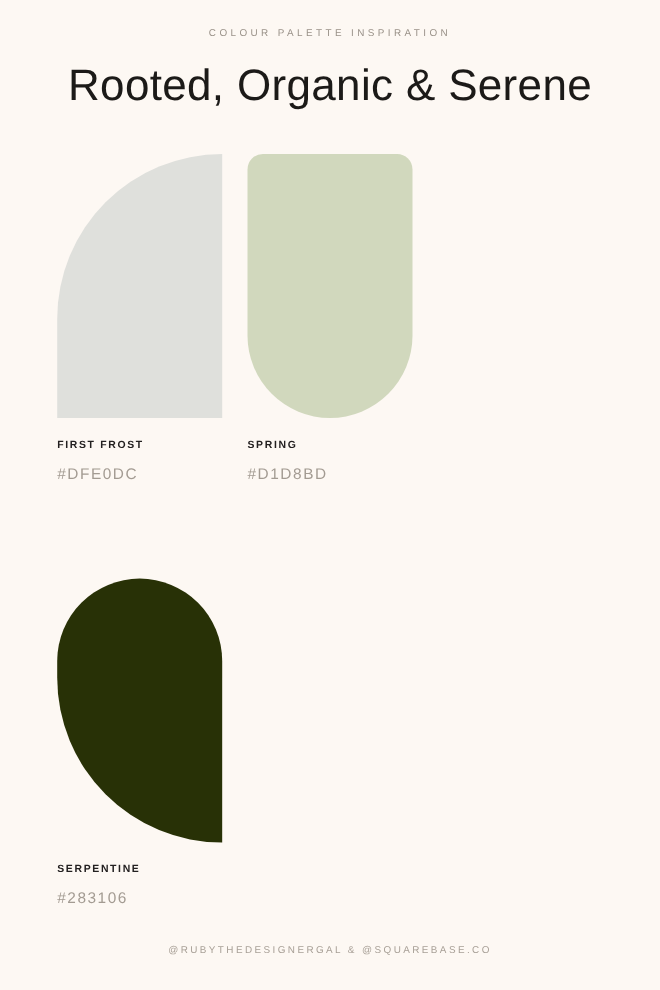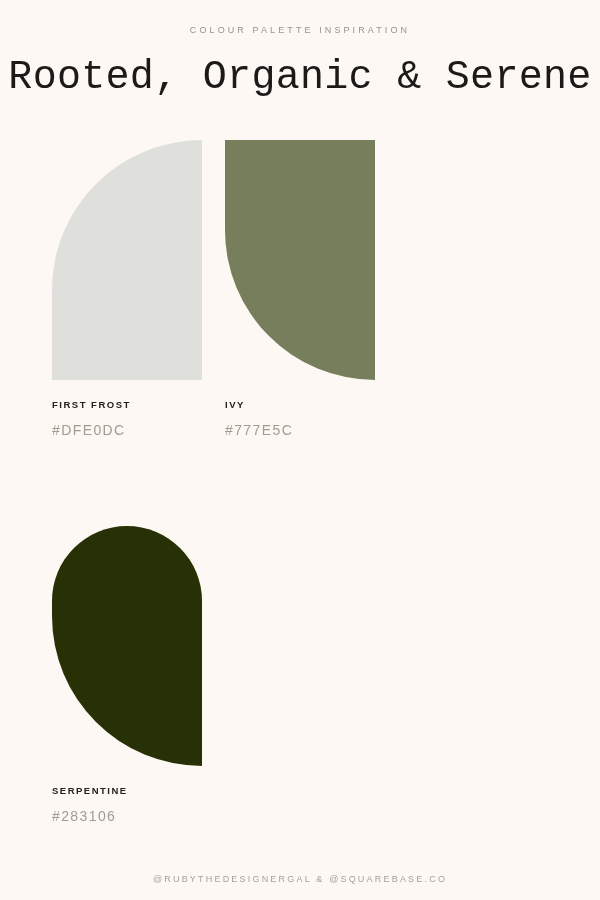--- a/index.html
+++ b/index.html
@@ -33,21 +33,21 @@
     font-family: "Liberation Sans", sans-serif;
     font-size: 9px;
     letter-spacing: 3.1px;
     color: #9a9289;
     font-weight: 400;
     text-transform: uppercase;
   }
 
   .title {
     margin-top: 22px;
-    font-family: Liberation Mono, monospace;
+    font-family: Liberation Sans, sans-serif;
     font-size: 40px;
     font-weight: 400;
     color: #1c1a18;
     letter-spacing: 0.3px;
     line-height: 1.05;
   }
 
   
   .grid {
     position: absolute;
@@ -92,21 +92,21 @@
     font-size: 14px;
     font-weight: 400;
     letter-spacing: 1.4px;
     color: #a39b92;
     text-transform: uppercase;
   }
 
   
   .footer {
     position: absolute;
-    bottom: 16px;
+    bottom: 32px;
     left: 0;
     width: 100%;
     text-align: center;
     font-size: 9px;
     letter-spacing: 2.2px;
     color: #a8a097;
     text-transform: uppercase;
   }
 </style>
 </head>
@@ -120,26 +120,26 @@
   </div>
 
   <div class="grid">
 
     <div class="cell">
       <div class="swatch shape-arch-tl" style="background: rgb(223, 224, 220);"></div>
       <div class="label">FIRST FROST</div>
       <div class="hex">#DFE0DC</div>
     </div>
 
+    <div class="cell">
+      <div class="swatch shape-u-bottom" style="background: rgb(209, 216, 189);"></div>
+      <div class="label">SPRING</div>
+      <div class="hex">#D1D8BD</div>
+    </div>
 
-    <div class="cell">
-      <div class="swatch shape-arch-bl" style="background: rgb(119, 126, 92);"></div>
-      <div class="label">IVY</div>
-      <div class="hex">#777E5C</div>
-    </div>
 
     <div class="row-spacer"></div>
 
 
 
     <div class="cell">
       <div class="swatch shape-arch-top-bl" style="background: rgb(40, 49, 6);"></div>
       <div class="label">SERPENTINE</div>
       <div class="hex">#283106</div>
     </div>

